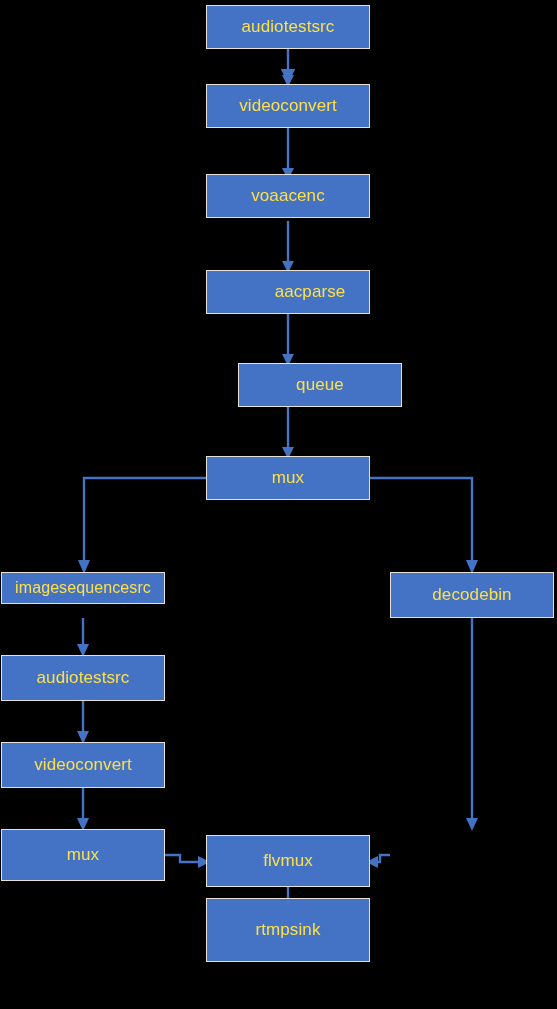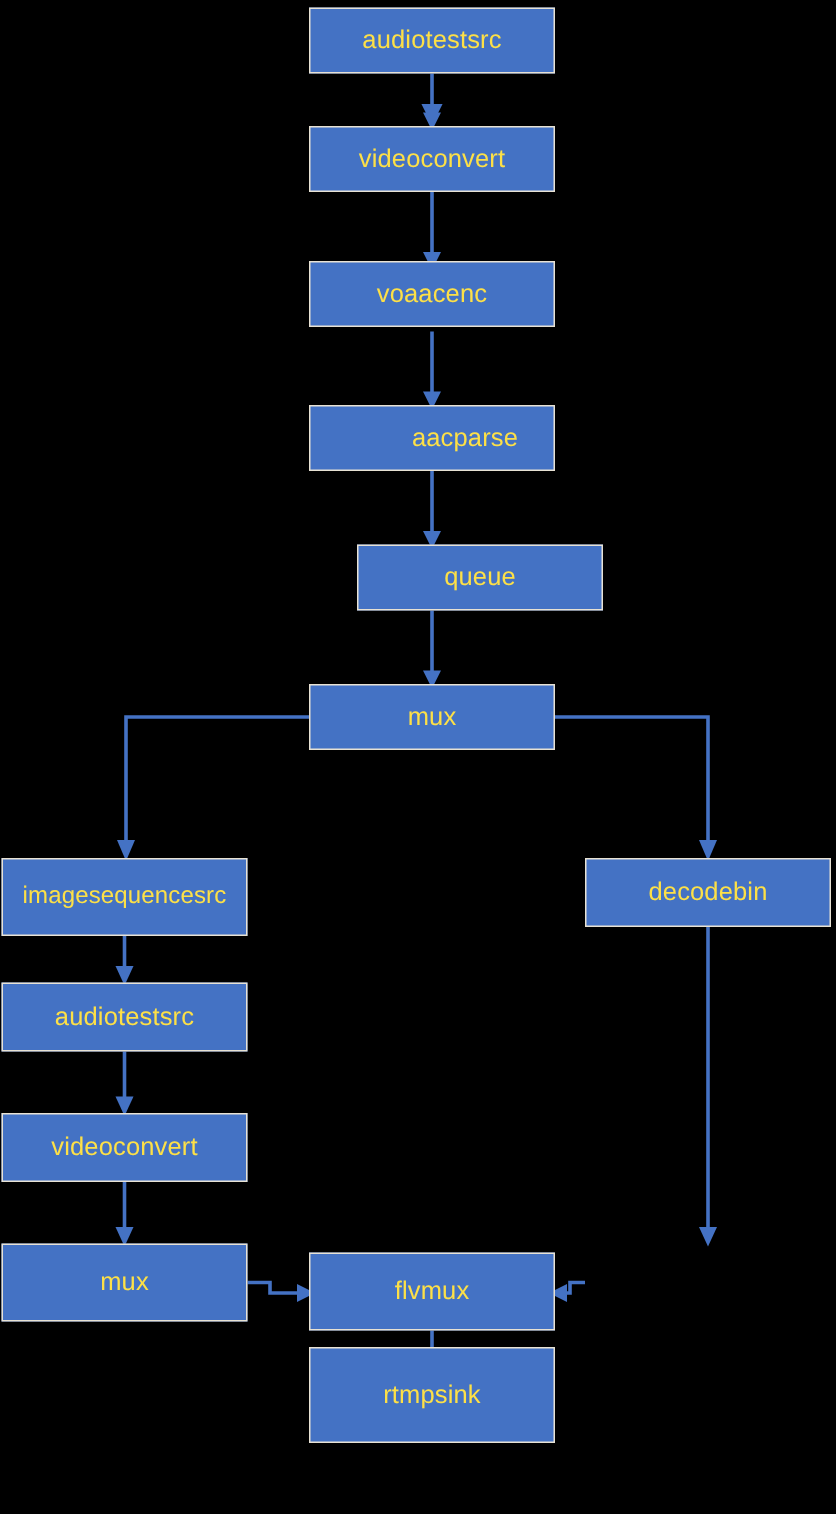--- a/index.html
+++ b/index.html
@@ -112,21 +112,21 @@
   <div class="node" style="left:206px; top:84px; width:164px; height:44px;">videoconvert</div>
 
   <div class="node" style="left:206px; top:174px; width:164px; height:44px;">voaacenc</div>
 
   <div class="node" style="left:206px; top:270px; width:164px; height:44px;padding-left:44px;">aacparse</div>
 
   <div class="node" style="left:206px; top:363px; width:164px; height:44px;margin-left:32px;">queue</div>
 
   <div class="node" style="left:206px; top:456px; width:164px; height:44px;">mux</div>
 
-  <div class="node" style="left:1px; top:572px; width:164px; height:52px; font-size:16px;">imagesequencesrc</div>
+  <div class="node" style="left:1px; top:572px; width:164px; height:32px; font-size:16px;">imagesequencesrc</div>
 
   <div class="node" style="left:390px; top:572px; width:164px; height:46px;">decodebin</div>
 
   <div class="node" style="left:1px; top:655px; width:164px; height:46px;">audiotestsrc</div>
 
   <div class="node" style="left:1px; top:742px; width:164px; height:46px;">videoconvert</div>
 
   <div class="node" style="left:1px; top:829px; width:164px; height:52px;">mux</div>
 
 

